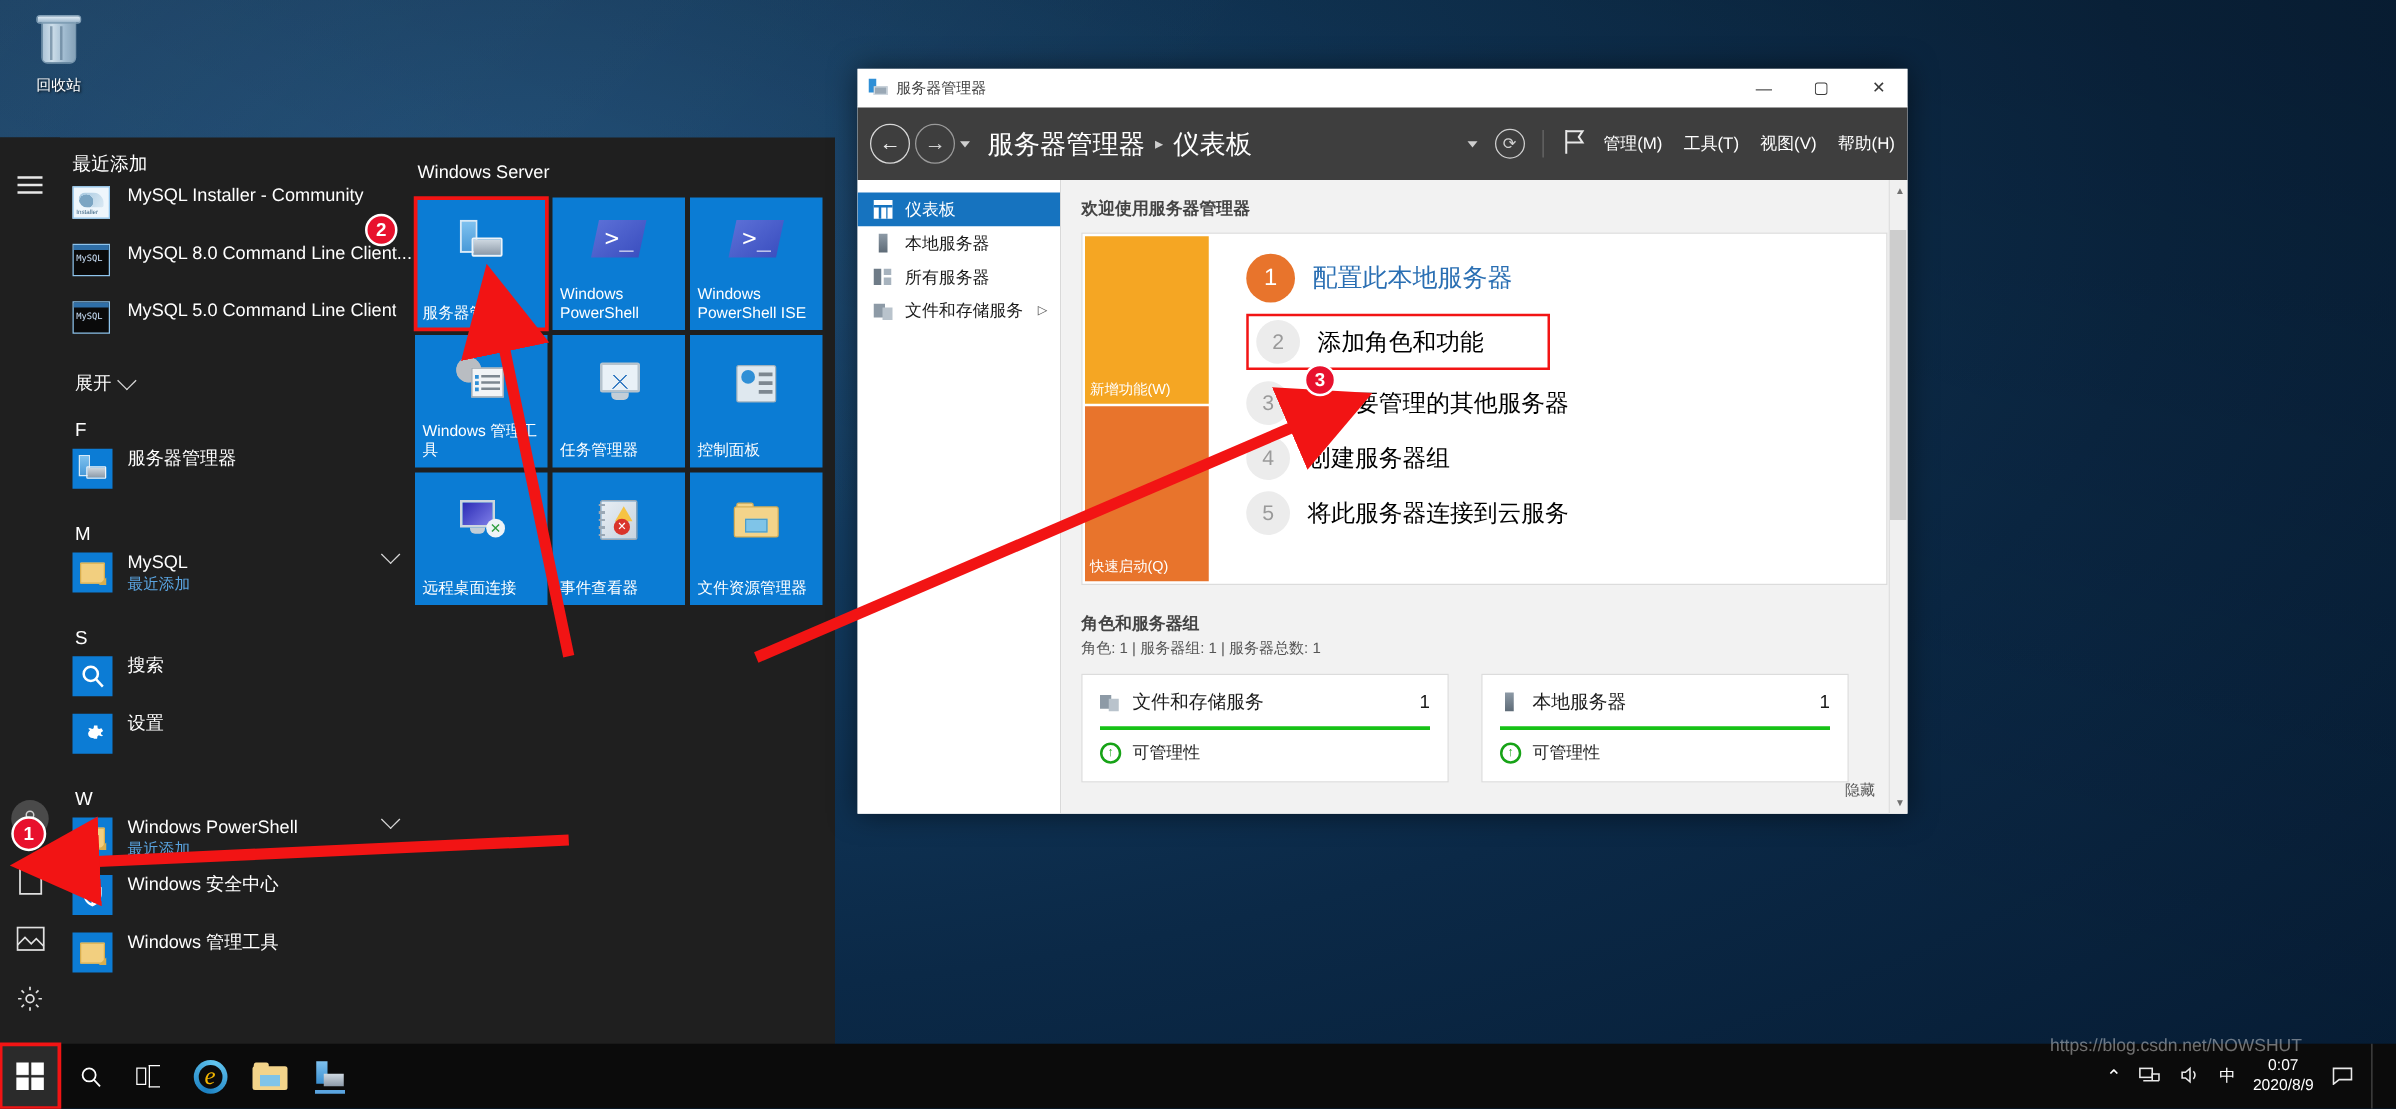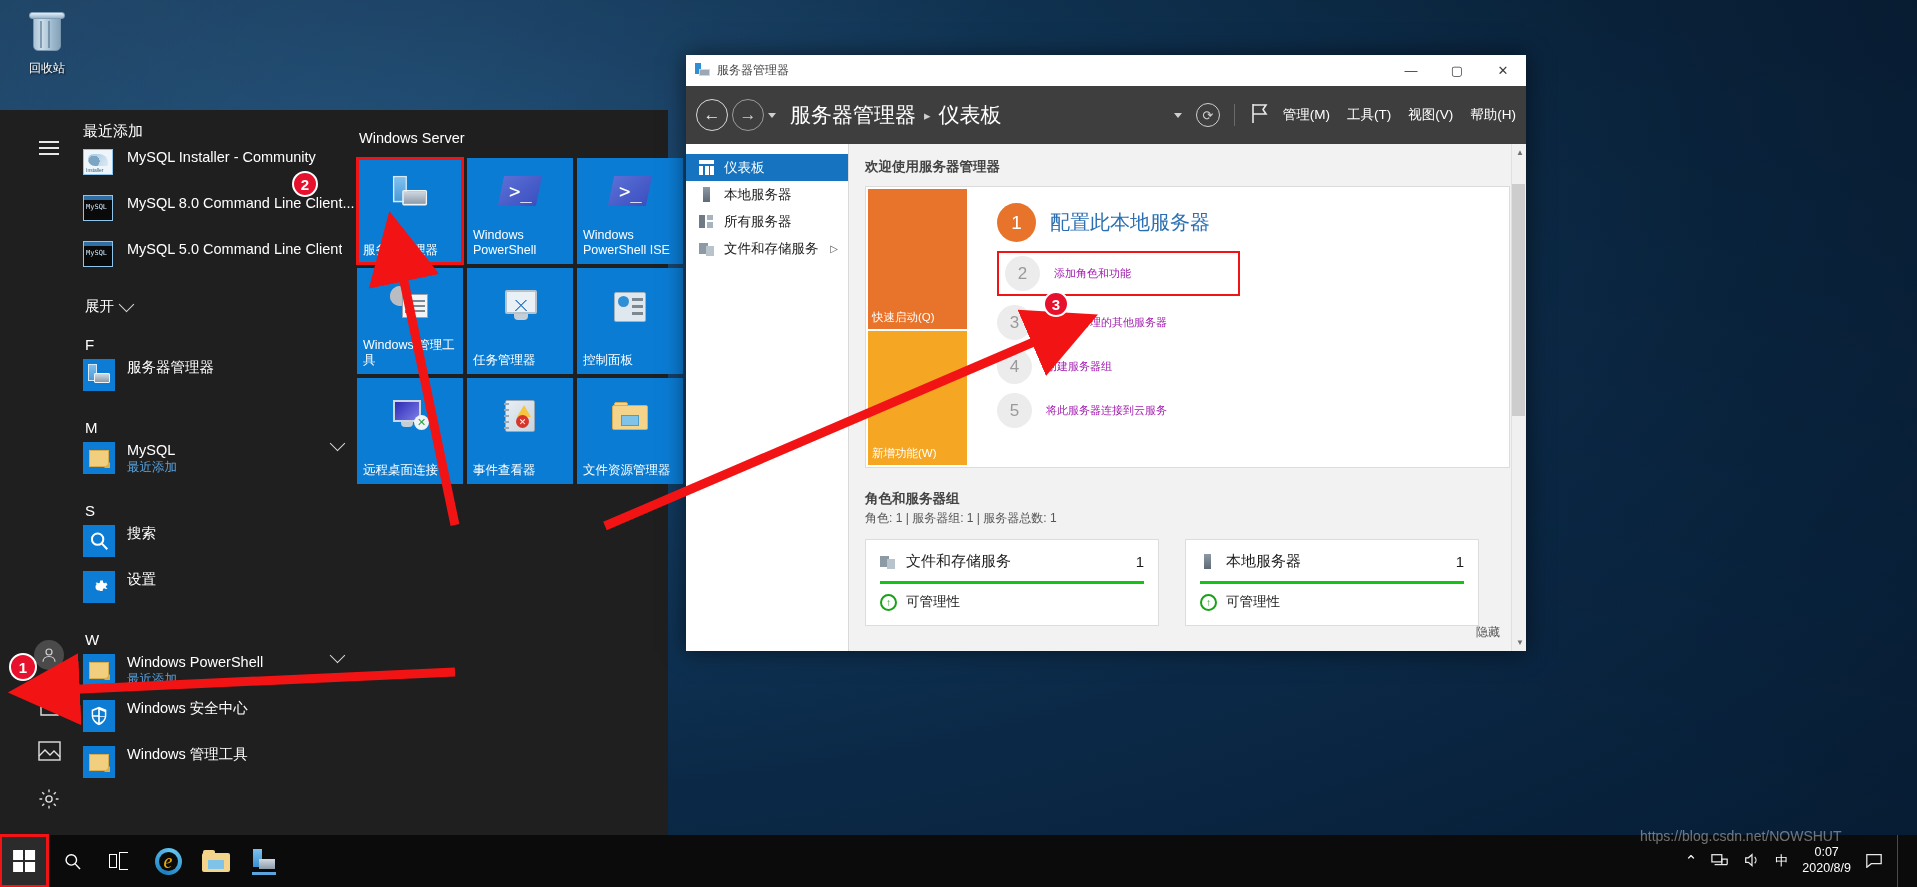--- a/index.html
+++ b/index.html
@@ -42,21 +42,20 @@
   }
   .rb-lid{
     position:absolute; left:5px; top:4px; width:36px; height:7px;
     background:linear-gradient(180deg,#e3eef7,#9ab5ca); border-radius:3px; border:1px solid #7f9db4;
   }
   
   #startmenu{
     position:absolute; left:0; top:110px; width:668px; height:727px;
     background:#1f1f1f; color:#fff;
     display:flex;
-    padding-left:25px;
   }
   #sm-rail{
     width:48px; flex:0 0 48px; background:#1f1f1f;
     display:flex; flex-direction:column; align-items:center;
     padding-top:14px; position:relative;
   }
   .rail-btn{
     width:48px; height:48px; display:flex; align-items:center; justify-content:center;
     color:#d8d8d8;
   }
@@ -222,21 +221,21 @@
   .qs-bars{ width:103px; flex:0 0 103px; display:flex; flex-direction:column; padding:2px; gap:2px;}
   .qs-bar{ position:relative; color:#fff; font-size:11.5px; }
   .qs-bar span{ position:absolute; left:4px; bottom:4px; white-space:nowrap; }
   .qs-list{ flex:1 1 auto; padding:16px 0 0 28px; }
   .qs-row{ display:flex; align-items:center; gap:14px; margin-bottom:9px; position:relative;}
   .qs-num{
     width:35px;height:35px;border-radius:50%;background:#ececec;color:#9a9a9a;
     display:flex;align-items:center;justify-content:center;font-size:17px;flex:0 0 35px;
   }
   .qs-row.first .qs-num{ background:#e8742c;color:#fff;width:39px;height:39px;flex:0 0 39px;font-size:19px;}
-  .qs-text{ font-size:11px; color:#a21caf; }
+  .qs-text{ font-size:19px; color:#000000; }
   .qs-row.first .qs-text{ font-size:20px; color:#2a6fb3;}
   .qs-row.boxed{ border:2px solid #f21414; padding:3px 28px 3px 6px; display:inline-flex; width:243px;}
   .hide-link{ position:absolute; right:26px; bottom:10px; font-size:12px; color:#555;}
   .roles-h{ font-size:13.5px; font-weight:bold; color:#444; margin:22px 0 2px 0;}
   .roles-sub{ font-size:12px; color:#555; margin-bottom:12px;}
   .cards{ display:flex; gap:26px; }
   .card{ width:294px; background:#fff; border:1px solid #dcdcdc; padding:12px 14px 14px 14px;}
   .card-top{ display:flex; align-items:center; gap:11px; }
   .card-name{ font-size:15px; color:#1b1b1b;}
   .card-count{ margin-left:auto; font-size:15px; color:#1b1b1b;}
@@ -637,25 +636,25 @@
         <span>文件和存储服务</span>
         <span class="nav-arrow">▷</span>
       </div>
     </div>
 
     <div class="sw-main">
       <div class="welcome-h">欢迎使用服务器管理器</div>
 
       <div class="welcome-box">
         <div class="qs-bars">
+          <div class="qs-bar" style="flex:1;background:#f5a623">
+            <span>新增功能(W)</span>
+          </div>
           <div class="qs-bar" style="flex:1.05;background:#e8742c">
             <span>快速启动(Q)</span>
-          </div>
-          <div class="qs-bar" style="flex:1;background:#f5a623">
-            <span>新增功能(W)</span>
           </div>
         </div>
         <div class="qs-list">
           <div class="qs-row first">
             <div class="qs-num">1</div>
             <div class="qs-text">配置此本地服务器</div>
           </div>
           <div class="qs-row boxed">
             <div class="qs-num">2</div>
             <div class="qs-text">添加角色和功能</div>

